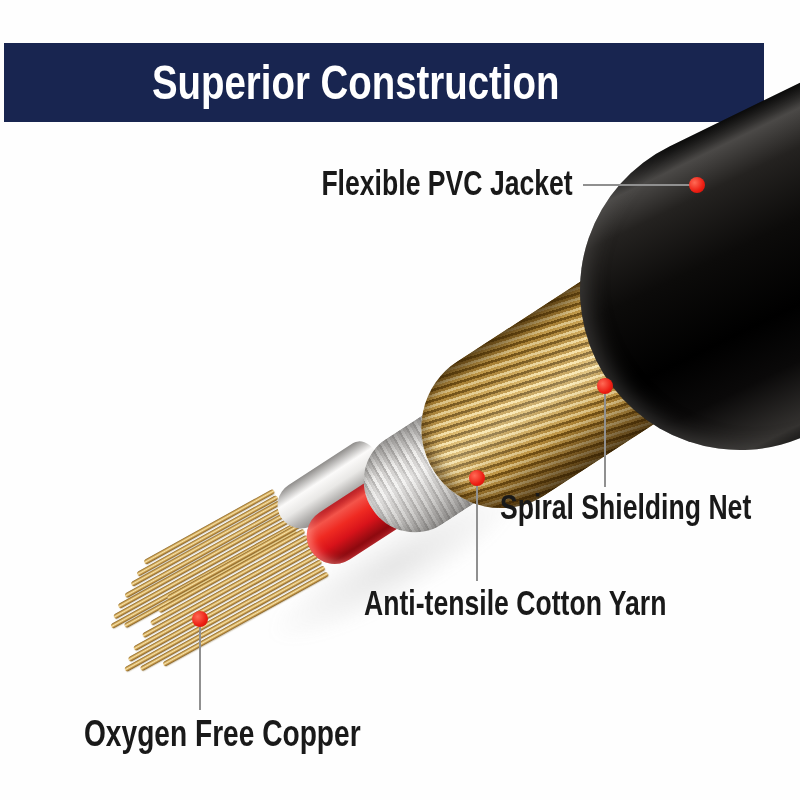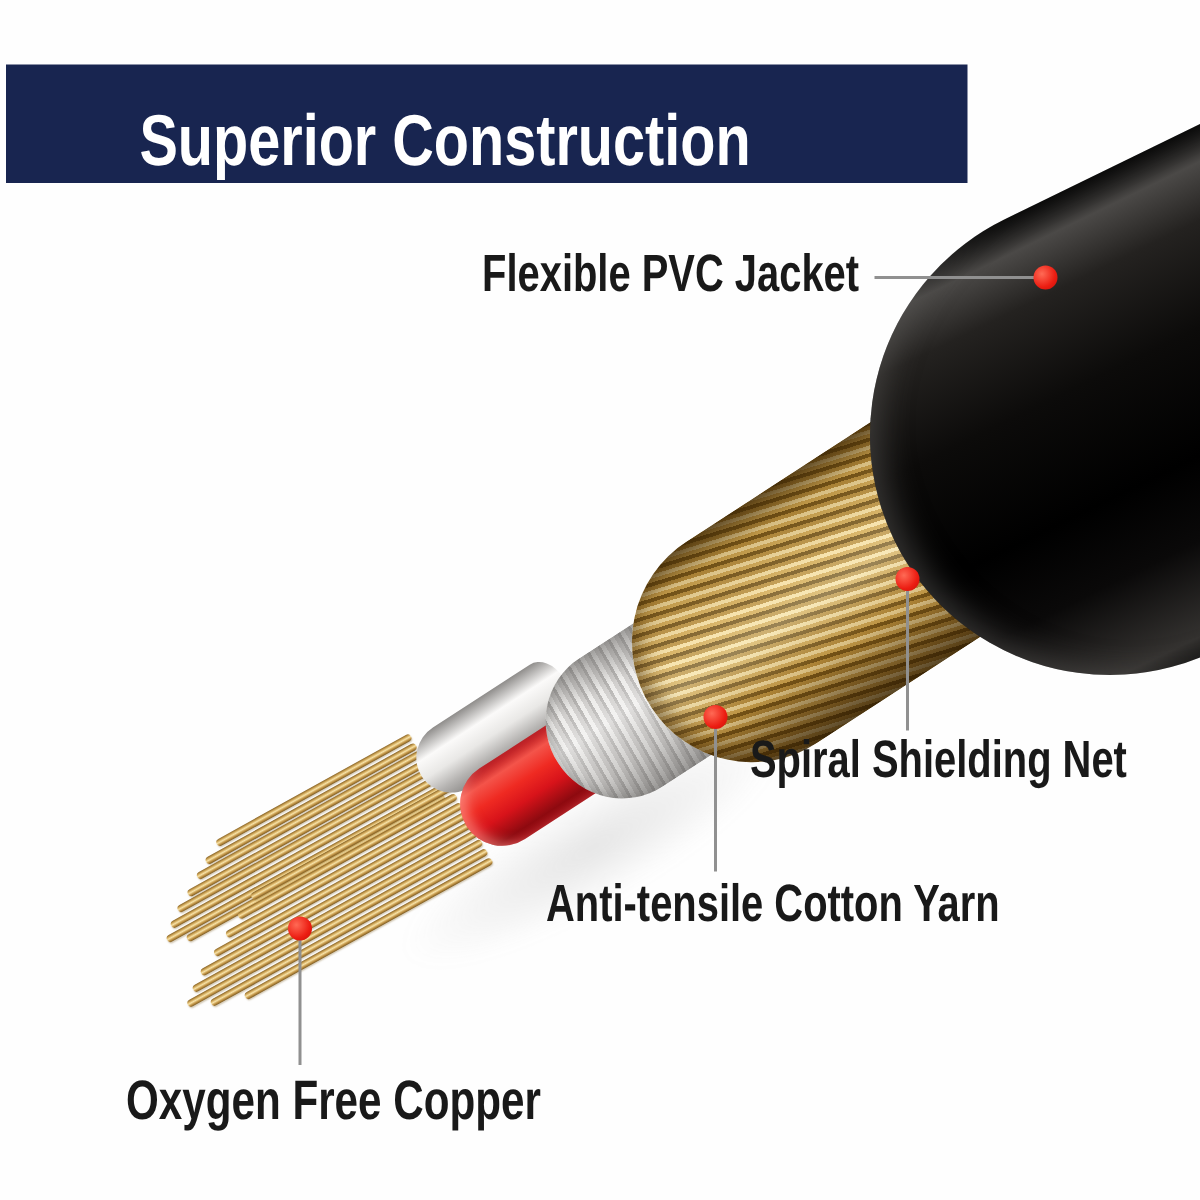--- a/index.html
+++ b/index.html
@@ -1,21 +1,21 @@
 <!DOCTYPE html>
 <html><head>
 <meta charset="utf-8">
 <style>
   html,body{margin:0;padding:0;background:#ffffff;}
   .stage{position:relative;width:800px;height:800px;background:#fefefe;overflow:hidden;
          font-family:"Liberation Sans", sans-serif;}
 
   
-  .banner{position:absolute;left:4px;top:43px;width:641px;height:79px;background:#182550;
-          display:flex;align-items:flex-end;justify-content:center;}
+  .banner{position:absolute;left:4px;top:43px;width:760px;height:79px;background:#182550;
+          display:flex;align-items:center;justify-content:center;}
   .banner-title{color:#ffffff;font-size:48px;font-weight:700;white-space:nowrap;
           transform:translateX(-28px) scaleX(0.80);letter-spacing:0;}
 
   
   .layer{position:absolute;}
 
   .cable-shadow{left:250px;top:530px;width:290px;height:70px;border-radius:50%;
      background:radial-gradient(ellipse,rgba(130,130,130,.20),rgba(130,130,130,0) 70%);
      transform:rotate(-30deg);filter:blur(6px);}
 

